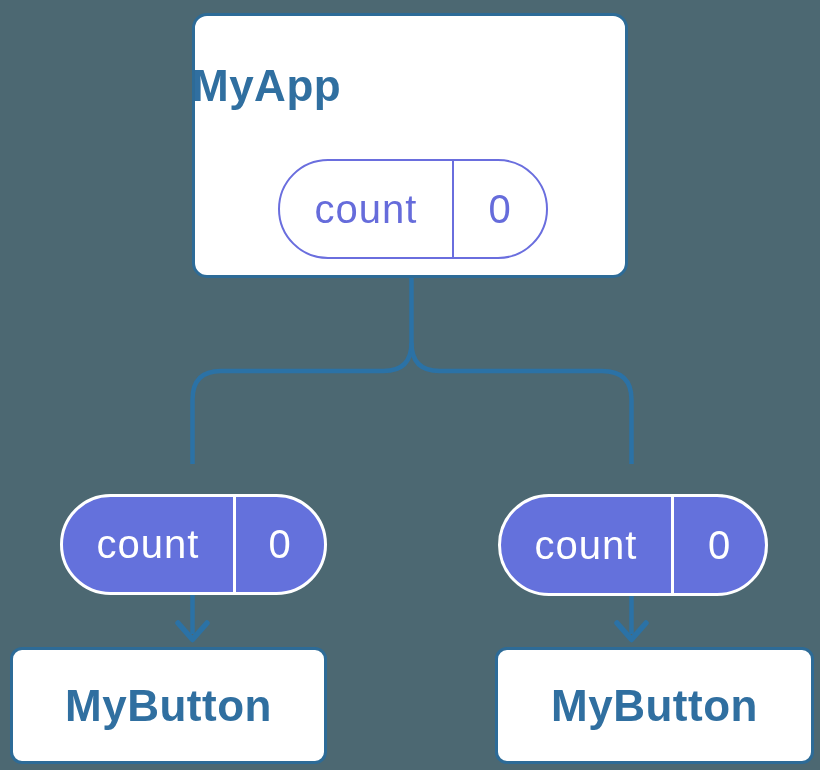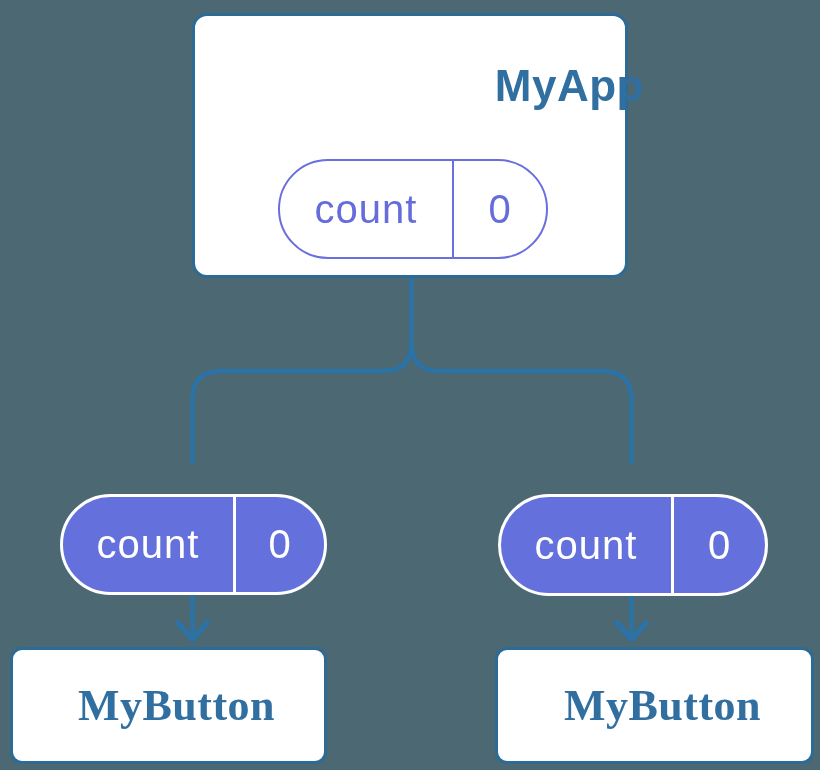--- a/index.html
+++ b/index.html
@@ -16,32 +16,31 @@
   .component-box {
     position: absolute;
     background: #ffffff;
     border: 3px solid #2d6b97;
     box-sizing: border-box;
     z-index: 2;
   }
   .root-box { left: 192px; top: 13px; width: 436px; height: 265px; border-radius: 15px; }
   .leaf-box {
     border-radius: 12px;
-    display: flex; align-items: center; justify-content: center; font-family: Liberation Serif, serif;
+    display: flex; align-items: center; justify-content: center;
   }
   .leaf-box-left  { left: 10px;  top: 647px; width: 317px; height: 117px; }
   .leaf-box-right { left: 495px; top: 647px; width: 319px; height: 117px; }
 
   .component-title {
     color: #306fa0;
     font-size: 44px;
     font-weight: 600;
     letter-spacing: 0.5px;
-    text-align: right;
-    padding-left: 16px;
+    text-align: left;
   }
   .root-title {
     position: absolute;
     left: 192px; top: 58px; width: 436px; height: 56px;
     line-height: 56px;
     z-index: 3;
   }
 
   .pill {
     position: absolute;

